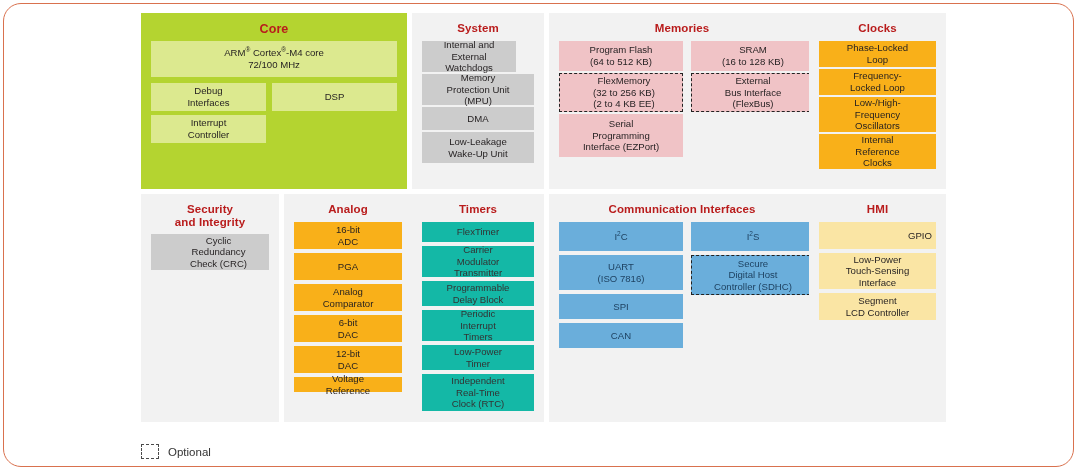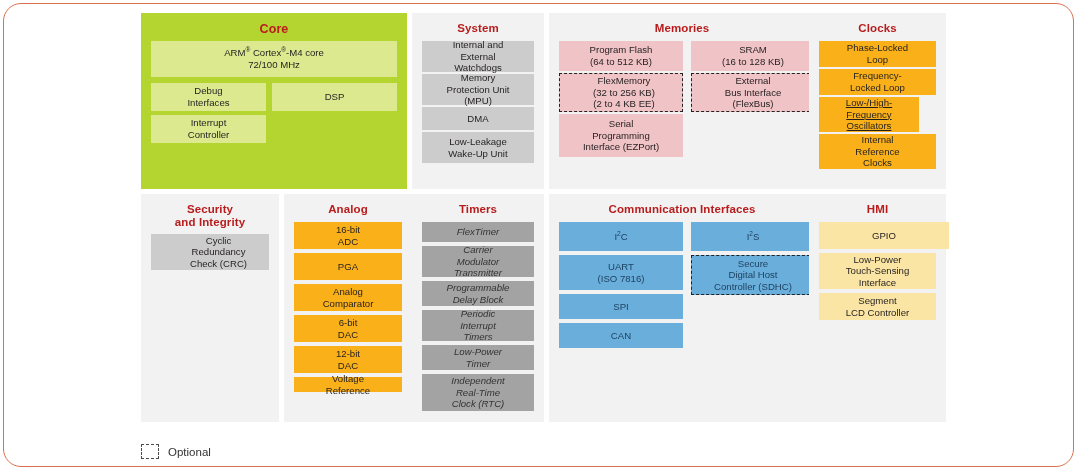--- a/index.html
+++ b/index.html
@@ -65,21 +65,21 @@
     align-items: center;
     justify-content: center;
     margin-bottom: 3px;
     padding: 2px 3px;
     border: 1px solid transparent;
   }
   .block span { display: block; width: 100%; }
 
   .b-core   { background: #dce98f; color: #231f20; }
   .b-gray   { background: #cccccc; color: #231f20; }
-  .b-gray2  { background: #a3a3a3; color: #333333; font-style: italic; }
+  .b-gray2  { background: #14b8a6; color: #333333; }
   .b-pink   { background: #f0c3c6; color: #231f20; }
   .b-orange { background: #f9b019; color: #231f20; }
   .b-blue   { background: #6aaedb; color: #1c3f5e; }
   .b-yellow { background: #fae5a4; color: #231f20; }
 
   .optional { border: 1.6px dashed #222222; }
 
   .legend {
     position: absolute;
     display: flex;
@@ -121,21 +121,21 @@
         </div>
         <div class="col" style="left: 131px; top: 28px; width: 125px;">
           <div class="block b-core" style="position: absolute; left: 0px; top: 42px; width: 125px; height: 28px;">
             <span>DSP</span>
           </div>
         </div>
       </div>
       <div class="panel" style="left: 271px; top: 0px; width: 132px; height: 176px;">
         <div class="panel-title">System</div>
         <div class="col" style="left: 10px; top: 28px; width: 112px;">
-          <div class="block b-gray" style="position: absolute; left: 0px; top: 0px; width: 112px; height: 31px;">
+          <div class="block b-gray" style="position: absolute; left: 0px; top: 0px; width: 94px; height: 31px;">
             <span>Internal and<br>External<br>Watchdogs</span>
           </div>
           <div class="block b-gray" style="position: absolute; left: 0px; top: 33px; width: 112px; height: 31px;">
             <span>Memory<br>Protection Unit<br>(MPU)</span>
           </div>
           <div class="block b-gray" style="position: absolute; left: 0px; top: 66px; width: 112px; height: 23px;">
             <span>DMA</span>
           </div>
           <div class="block b-gray" style="position: absolute; left: 0px; top: 91px; width: 112px; height: 31px; justify-content: flex-end;">
             <span>Low-Leakage<br>Wake-Up Unit</span>
@@ -166,21 +166,21 @@
       </div>
       <div class="panel" style="left: 668px; top: 0px; width: 137px; height: 176px;">
         <div class="panel-title">Clocks</div>
         <div class="col" style="left: 10px; top: 28px; width: 117px;">
           <div class="block b-orange" style="position: absolute; left: 0px; top: 0px; width: 117px; height: 26px;">
             <span>Phase-Locked<br>Loop</span>
           </div>
           <div class="block b-orange" style="position: absolute; left: 0px; top: 28px; width: 117px; height: 26px;">
             <span>Frequency-<br>Locked Loop</span>
           </div>
-          <div class="block b-orange" style="position: absolute; left: 0px; top: 56px; width: 100px; height: 35px; text-decoration: underline;">
+          <div class="block b-orange" style="position: absolute; left: 0px; top: 56px; width: 117px; height: 35px;">
             <span>Low-/High-<br>Frequency<br>Oscillators</span>
           </div>
           <div class="block b-orange" style="position: absolute; left: 0px; top: 93px; width: 117px; height: 35px;">
             <span>Internal<br>Reference<br>Clocks</span>
           </div>
         </div>
       </div>
       <div class="panel" style="left: 0px; top: 181px; width: 138px; height: 228px;">
         <div class="panel-title">Security<br>and Integrity</div>
         <div class="col" style="left: 10px; top: 40px; width: 118px;">
@@ -256,21 +256,21 @@
             <span>I<sup>2</sup>S</span>
           </div>
           <div class="block b-blue optional" style="position: absolute; left: 0px; top: 33px; width: 124px; height: 40px;">
             <span>Secure<br>Digital Host<br>Controller (SDHC)</span>
           </div>
         </div>
       </div>
       <div class="panel" style="left: 668px; top: 181px; width: 137px; height: 228px;">
         <div class="panel-title">HMI</div>
         <div class="col" style="left: 10px; top: 28px; width: 117px;">
-          <div class="block b-yellow" style="position: absolute; left: 0px; top: 0px; width: 130px; height: 27px;">
+          <div class="block b-yellow" style="position: absolute; left: 0px; top: 0px; width: 117px; height: 27px; text-align: right;">
             <span>GPIO</span>
           </div>
           <div class="block b-yellow" style="position: absolute; left: 0px; top: 31px; width: 117px; height: 36px;">
             <span>Low-Power<br>Touch-Sensing<br>Interface</span>
           </div>
           <div class="block b-yellow" style="position: absolute; left: 0px; top: 71px; width: 117px; height: 27px;">
             <span>Segment<br>LCD Controller</span>
           </div>
         </div>
       </div>

